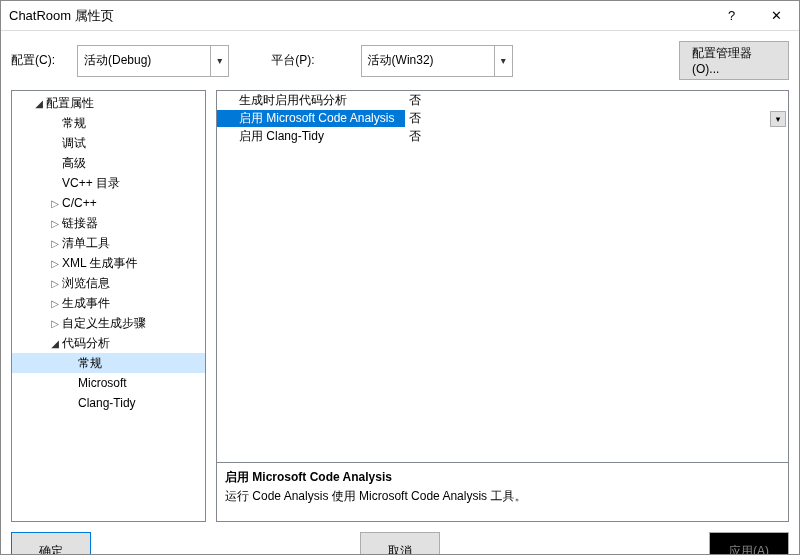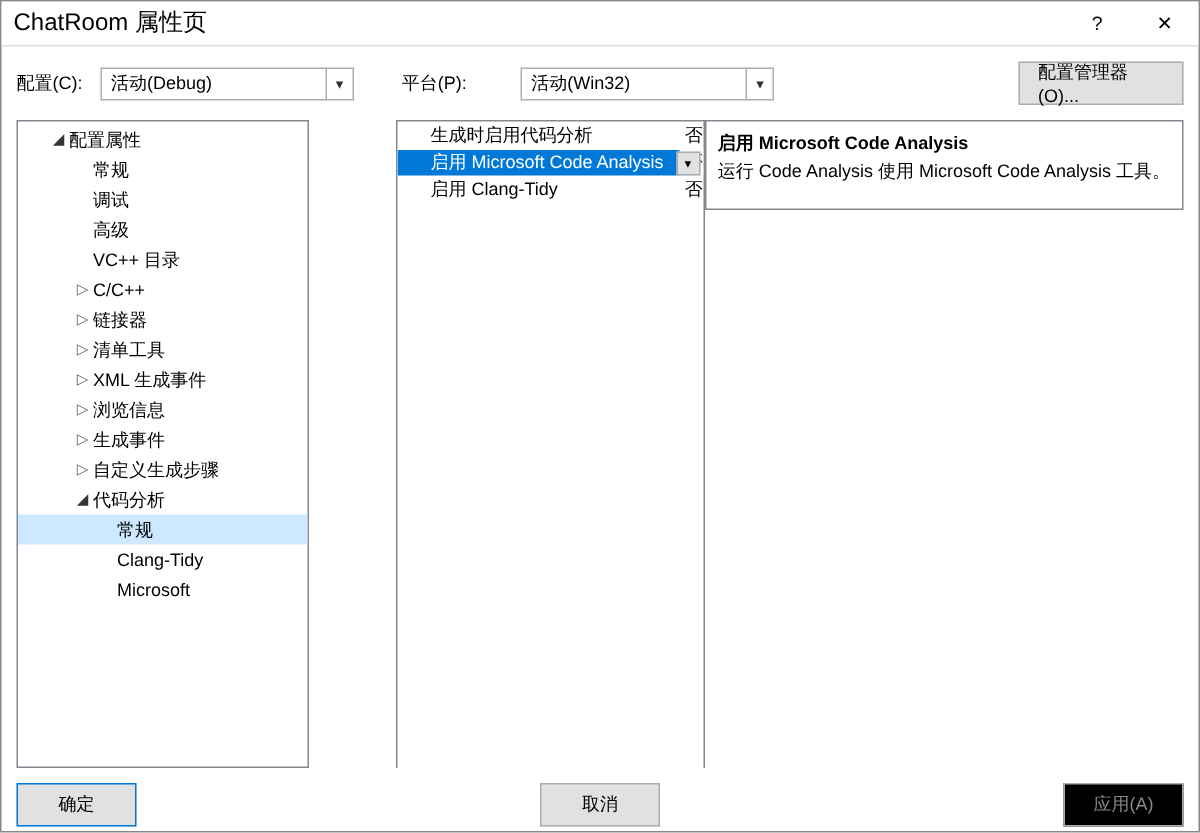--- a/index.html
+++ b/index.html
@@ -15,53 +15,53 @@
     border: 1px solid #888;
   }
   .titlebar {
     height: 30px;
     background: #fff;
     display: flex;
     align-items: center;
     padding-left: 8px;
     border-bottom: 1px solid #ddd;
   }
-  .titlebar-text { flex: 1; font-size: 16px; }
+  .titlebar-text { flex: 1; font-size: 13px; }
   .titlebar-btn { width: 45px; height: 30px; display:flex; align-items:center; justify-content:center; font-size:13px; color:#000;}
   .titlebar-btn.close { }
   .toprow {
     display: flex;
     align-items: center;
     padding: 10px 10px 10px 10px;
-    gap: 12px;
+    gap: 22px;
   }
   .label { white-space: nowrap; }
   .combo {
     position: relative;
     border: 1px solid #adadad;
     background: #fff;
-    height: 22px;
+    height: 32px;
     display: flex;
     align-items: center;
     padding: 0 22px 0 6px;
   }
   .combo .arrow {
     position: absolute;
     right: 0; top:0; bottom:0;
     width: 18px;
     display:flex; align-items:center; justify-content:center;
     border-left: 1px solid #adadad;
     font-size: 10px; color:#333;
   }
   .combo.config { flex:1; max-width:255px; }
   .combo.platform { flex:1; max-width:255px;margin-left:24px; }
   .btn {
     border: 1px solid #adadad;
     background: #e1e1e1;
-    height: 29px;
+    height: 39px;
     padding: 0 12px;
     display: inline-flex;
     align-items: center;
     justify-content: center;
     cursor: pointer;
   }
   .btn.disabled { color:#888; background:#000000; }
   .body {
     display: flex;
     padding: 0 10px;
@@ -91,21 +91,21 @@
     display:inline-block;
     width:10px; text-align:center;
     margin-right:2px;
     font-size:10px;
     color:#666;
   }
   .tri.filled { color:#333; }
   .right-pane {
     flex: 1;
     display: flex;
-    margin-left: 48px;
+    flex-direction: column;
   }
   .grid {
     flex: 1;
     border: 1px solid #828790;
     border-bottom: none;
     background: #fff;
     position: relative;
     overflow: hidden;
   }
   .grid-row {
@@ -231,25 +231,25 @@
       <div class="tree-item level-2">
         <span class="tri filled">◢</span>
         <span>代码分析</span>
       </div>
       <div class="tree-item level-3 selected">
         <span class="tri">&nbsp;</span>
         <span>常规</span>
       </div>
       <div class="tree-item level-3">
         <span class="tri">&nbsp;</span>
+        <span>Microsoft</span>
+      </div>
+      <div class="tree-item level-3">
+        <span class="tri">&nbsp;</span>
         <span>Clang-Tidy</span>
-      </div>
-      <div class="tree-item level-3">
-        <span class="tri">&nbsp;</span>
-        <span>Microsoft</span>
       </div>
     </div>
   <div class="right-pane">
     <div class="grid" id="grid">
         <div class="grid-row">
           <div class="label-cell">生成时启用代码分析</div>
           <div class="value-cell">否</div>
         </div>
         <div class="grid-row selected">
           <div class="label-cell">启用 Microsoft Code Analysis</div>

